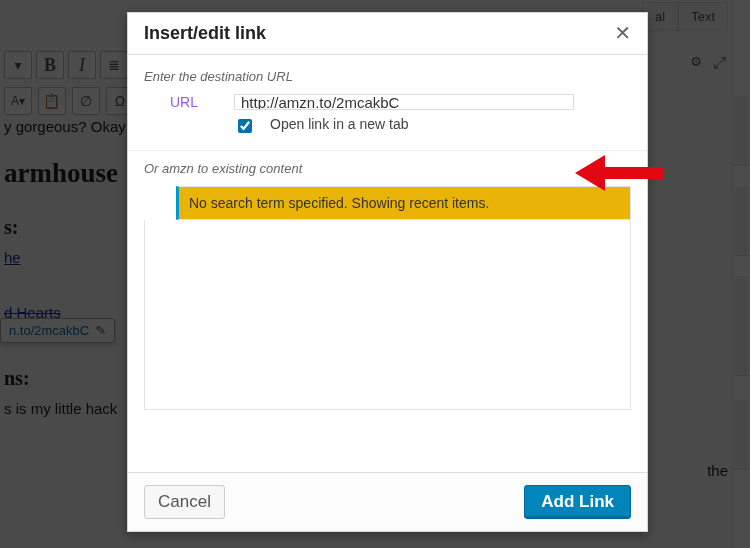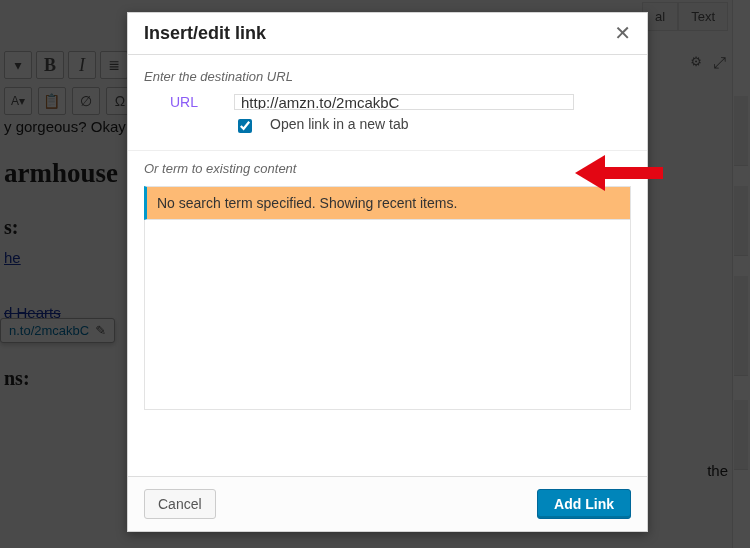--- a/index.html
+++ b/index.html
@@ -94,32 +94,32 @@
     border:1px solid #ddd;padding:4px 6px;font-size:15px;color:#333;height:16px;
   }
   .checks{margin-left:90px;}
   .chk{display:flex;align-items:flex-start;gap:15px;margin:4px 0;font-size:14px;color:#444;}
   .chk input{width:14px;height:14px;accent-color:#0073aa;}
   code.inline{background:#f1f1f1;padding:1px 5px;font-family:Menlo,monospace;font-size:12px;border:1px solid #e2e2e2;border-radius:2px;}
   .sep{height:1px;background:#eee;margin:14px -16px 10px;}
   .search-area{margin-top:2px;}
   .results{
     border:1px solid #e3e3e3;border-left:3px solid #0099cc;
-    background:#fdba74;padding:8px 10px;font-size:14px;color:#333;margin-top:6px;
+    background:#eab308;padding:8px 10px;font-size:14px;color:#333;margin-top:6px;margin-left:32px;
   }
   .results-box{border:1px solid #e3e3e3;border-top:none;height:190px;background:#fff;}
   .modal-footer{
     border-top:1px solid #ddd;
     padding:12px 16px;
     display:flex;justify-content:space-between;align-items:center;
     background:#fcfcfc;
   }
   .btn{
     border:1px solid #ccc;border-radius:3px;padding:6px 13px;
-    font-size:14px;background:#f7f7f7;color:#555;cursor:pointer;
+    font-size:17px;background:#f7f7f7;color:#555;cursor:pointer;
   }
   .btn.primary{
     background:#0085ba;border-color:#006799;color:#fff;font-weight:700;
     box-shadow:inset 0 -2px 0 rgba(0,0,0,0.15);
     padding:6px 16px;
   }
   
   .arrow{
     position:absolute; top:142px; left:447px;
     width:88px;height:36px;pointer-events:none;
@@ -150,20 +150,21 @@
   </div>
   <div class="bg-content">
     <div>y gorgeous? Okay </div>
     <h3>armhouse</h3>
     <h4>s:</h4>
     <div><span class="bg-link">he</span></div>
     <div style="height:34px;"></div>
     <div><span class="bg-link bg-strike">d Hearts</span></div>
     <div>y Glue</div>
     <h4>ns:</h4>
+    <div>s is my little hack </div>
   </div>
   <div class="url-tooltip">
     <span>n.to/2mcakbC</span>
     <span class="pencil">✎</span>
   </div>
   <div style="position:absolute;right:22px;top:462px;color:#222;font-size:15px;"> the</div>
   <div class="bg-sidebar">
     <div class="sb-box" style="top:96px;"></div>
     <div class="sb-box" style="top:186px;"></div>
     <div class="sb-box" style="top:276px;height:100px;"></div>
@@ -183,21 +184,21 @@
       <label>URL</label>
       <input type="text" value="http://amzn.to/2mcakbC" style="">
     </div>
     <div class="checks">
       <label class="chk">
         <input type="checkbox" checked="" style="">
         <span>Open link in a new tab</span>
       </label>
     </div>
     <div class="sep"></div>
-    <div class="hint">Or term to existing content</div>
+    <div class="hint">Or amzn to existing content</div>
     <div class="results">No search term specified. Showing recent items.</div>
     <div class="results-box"></div>
   </div>
   <div class="modal-footer">
     <button class="btn">Cancel</button>
     <button class="btn primary">Add Link</button>
   </div>
 
   <div class="arrow">
     <svg width="88" height="36" viewBox="0 0 88 36">

